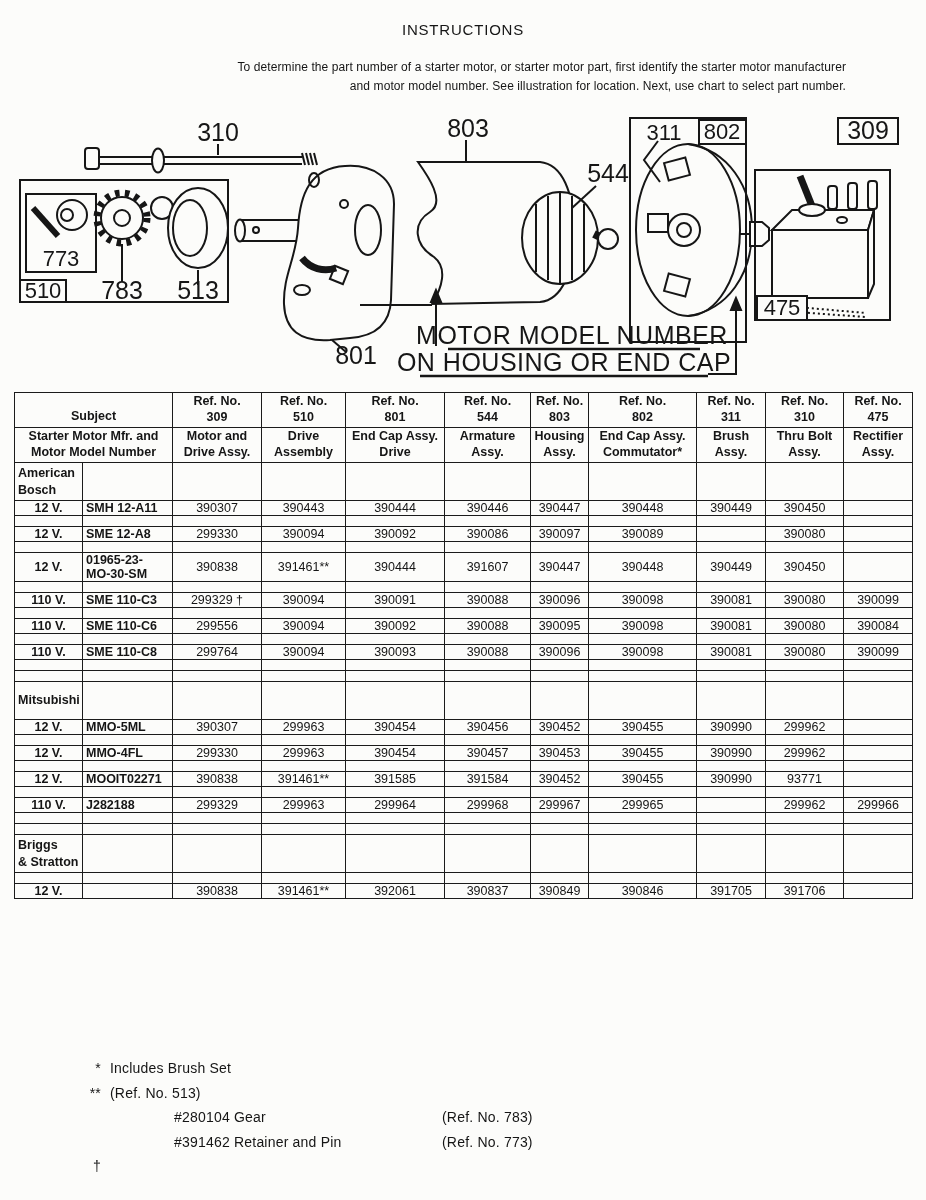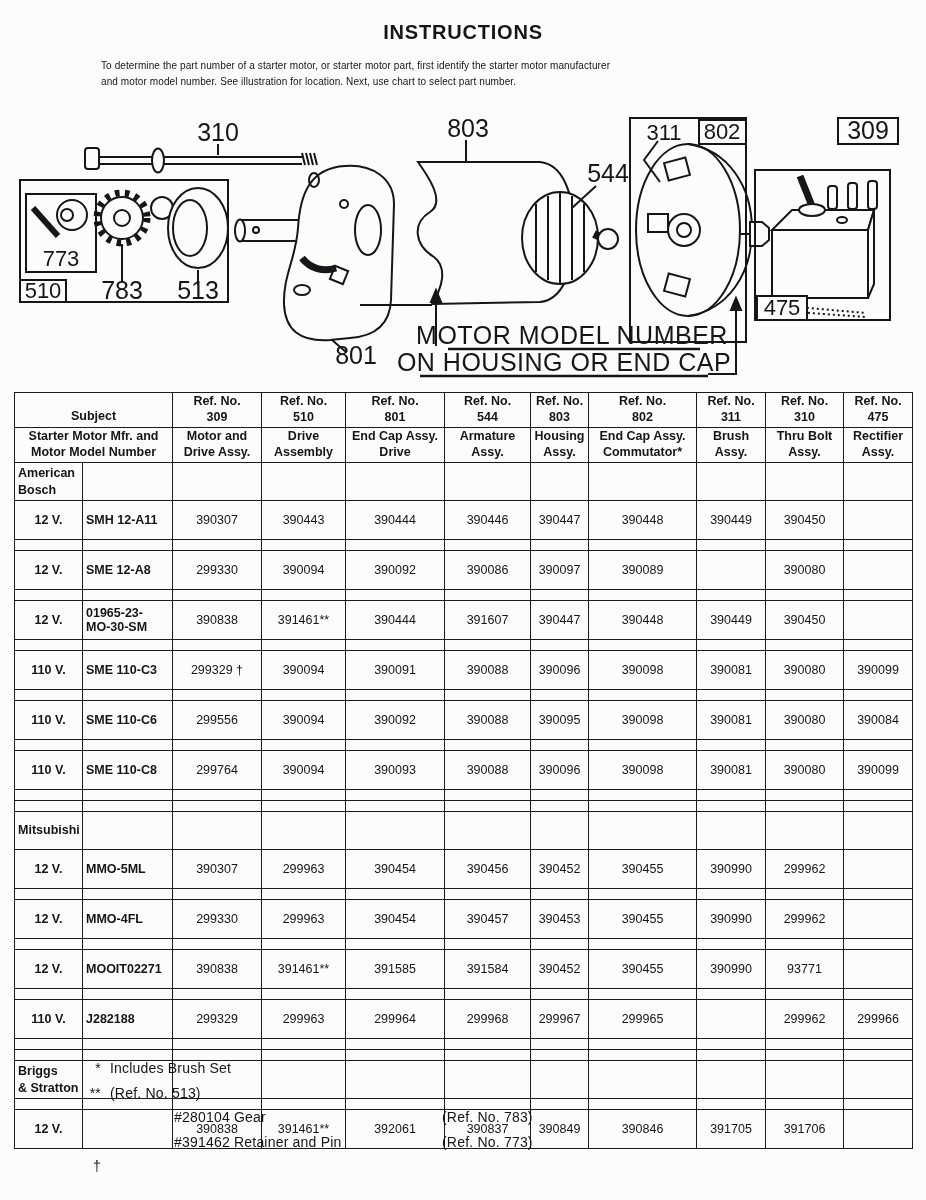--- a/index.html
+++ b/index.html
@@ -1,35 +1,35 @@
 <!DOCTYPE html>
 <html><head>
 <meta charset="utf-8">
 <style>
   html,body{margin:0;padding:0;background:#ddd;}
   .page{position:relative;width:926px;height:1200px;background:#fcfcfa;
         font-family:"Liberation Sans",sans-serif;color:#151515;overflow:hidden;}
   .title{position:absolute;top:21px;left:0;width:100%;text-align:center;
-         font-size:20px;font-weight:bold;letter-spacing:.8px;}
-  .intro{position:absolute;top:58px;left:101px;width:745px;font-size:10px;
-         line-height:1.55;letter-spacing:.1px;}
+         font-size:15px;font-weight:normal;letter-spacing:.8px;}
+  .intro{position:absolute;top:58px;left:101px;width:745px;font-size:12px;
+         line-height:1.55;letter-spacing:.1px;text-align:right;}
   .diagram-wrap{position:absolute;top:108px;left:0;}
   svg text{font-family:"Liberation Sans",sans-serif;fill:#161616;}
   .lbl{font-size:25px;}
   .lbl-sm{font-size:22px;}
   .callout{font-size:25px;letter-spacing:.5px;}
 
   table.parts{position:absolute;top:392px;left:14px;width:898px;
         border-collapse:collapse;table-layout:fixed;font-size:12.5px;}
   .parts th,.parts td{border:1.7px solid #1b1b1b;padding:0 2px;
         white-space:pre-line;overflow:hidden;vertical-align:middle;}
   .parts thead th{font-weight:bold;line-height:1.25;text-align:center;}
   .r-head{height:35px;}
   .c-subject{vertical-align:bottom !important;padding-bottom:2px !important;margin-left:44px;}
-  .r-data{height:39px;}
+  .r-data{height:15px;}
   .r-spacer{height:11px;}
   .r-section{height:38px;}
   .c-volt{text-align:center;font-weight:bold;}
   .c-model{text-align:left;font-weight:bold;padding-left:3px !important;}
   .c-num{text-align:center;}
   .c-section{font-weight:bold;text-align:left;line-height:1.3;padding-left:3px !important;}
 
   .footnotes{position:absolute;left:72px;top:1056px;font-size:14px;
         line-height:24.5px;letter-spacing:.2px;}
   .fn-line{display:grid;grid-template-columns:38px 332px auto;}

